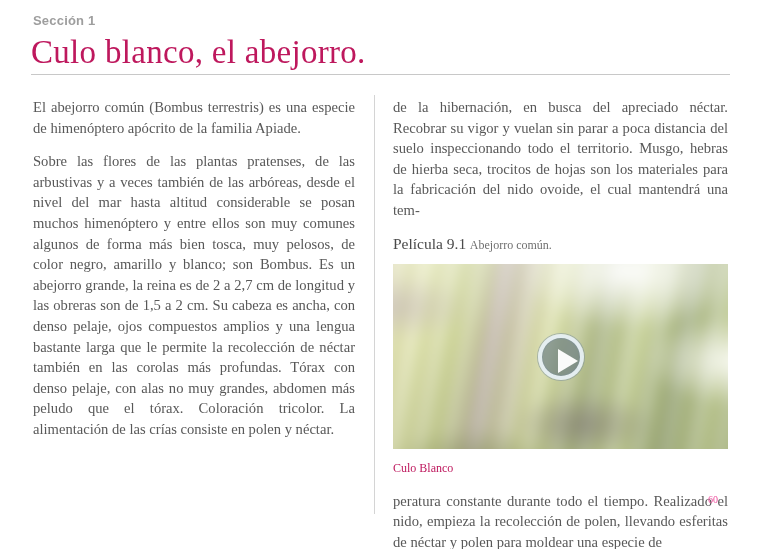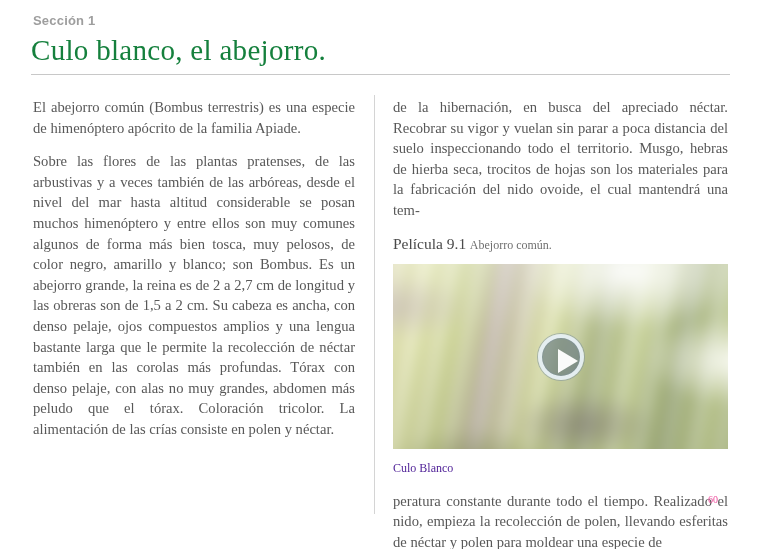--- a/index.html
+++ b/index.html
@@ -13,21 +13,21 @@
   }
 
   .section-label {
     position: absolute; left: 33px; top: 13px;
     font-family: Liberation Sans, sans-serif;
     font-weight: bold; font-size: 13px; color: #9e9e9e;
     letter-spacing: 0.2px;
   }
   .page-title {
     position: absolute; left: 31px; top: 34px;
-    font-size: 29px; color: #15803d; letter-spacing: 0.3px;
+    font-size: 33px; color: #be185d; letter-spacing: 0.3px;
   }
   .title-rule {
     position: absolute; left: 31px; top: 74px;
     width: 699px; height: 1px; background: #c8c8c8;
   }
   .col-divider {
     position: absolute; left: 374px; top: 95px;
     width: 1px; height: 419px; background: #d4d4d4;
   }
 
@@ -81,21 +81,21 @@
     content: "";
     position: absolute; left: 16px; top: 11px;
     width: 0; height: 0;
     border-left: 20px solid rgba(255,255,255,0.96);
     border-top: 12px solid transparent;
     border-bottom: 12px solid transparent;
   }
 
   .video-caption {
     margin: 9px 0 12px 0;
-    font-size: 12px; color: #4c1d95; text-align: left;
+    font-size: 12px; color: #be185d; text-align: left;
   }
 
   .page-number {
     position: absolute; right: 42px; top: 494px;
     font-size: 10px; color: #ec4899;
   }
 </style>
 </head>
 <body>
 

